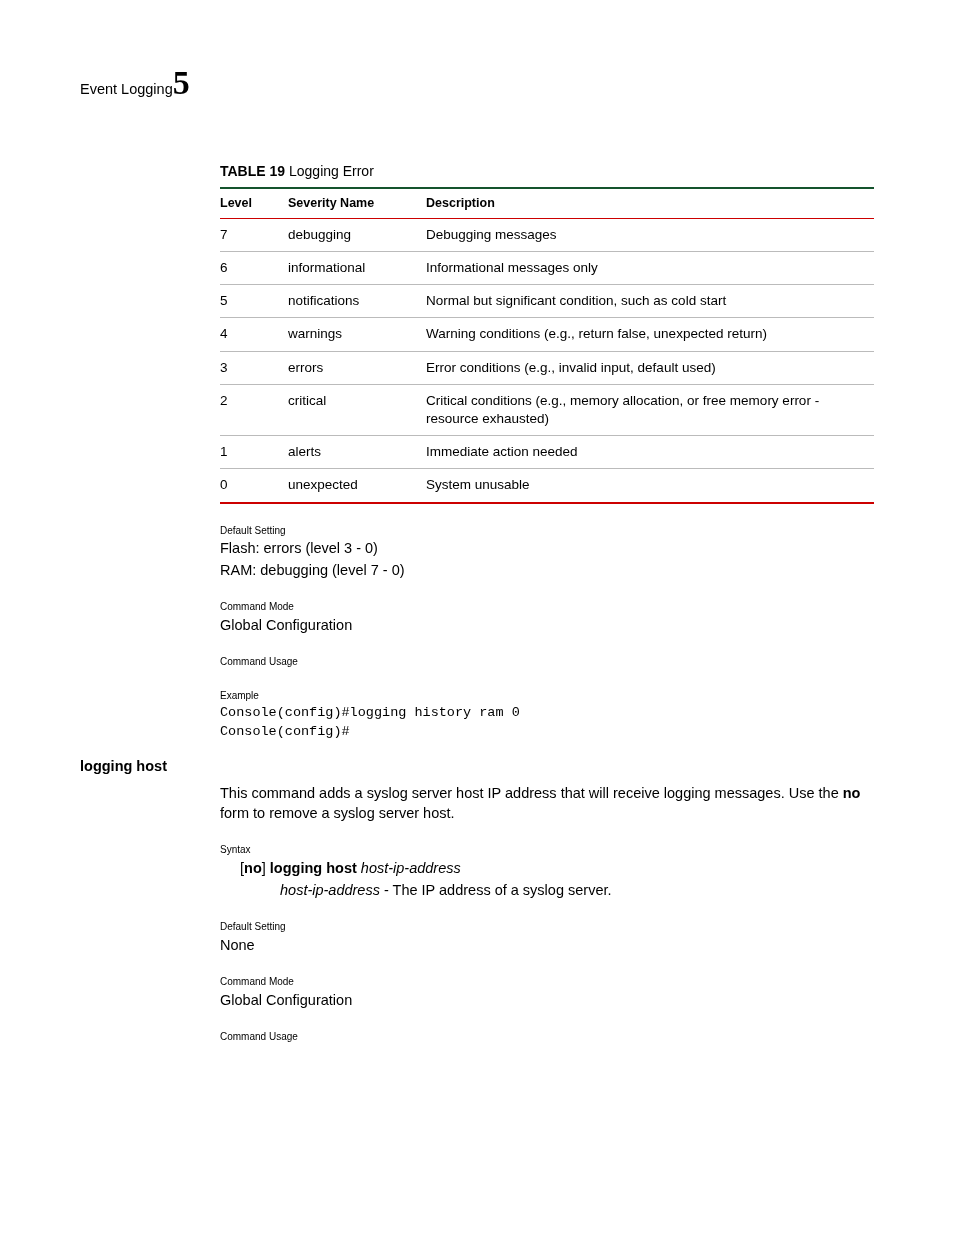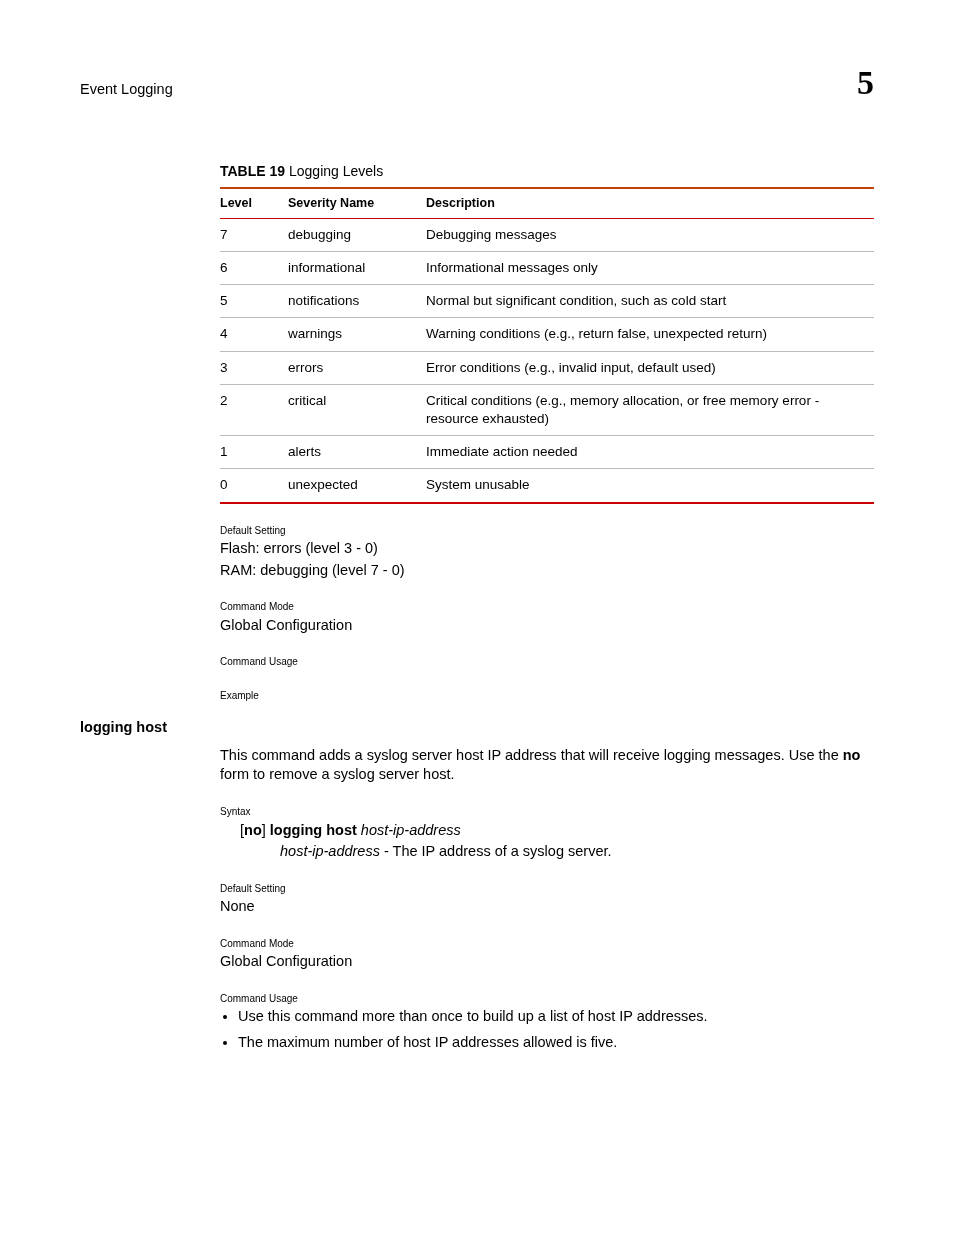--- a/index.html
+++ b/index.html
@@ -7,35 +7,34 @@
     font-size: 14.5px;
     color: #000;
     margin: 0;
     padding: 60px 80px 40px 80px;
     width: 954px;
     box-sizing: border-box;
     line-height: 1.35;
   }
   .header-row {
     display: flex;
-    justify-content: space-between;
     align-items: baseline;
     margin-bottom: 56px;
   }
   .header-title { font-size: 14.5px; }
   .chapter-number { font-size: 34px; font-weight: bold; font-family: Georgia, 'Times New Roman', serif; }
   .content-block { margin-left: 140px; }
   .table-caption { font-size: 14px; margin-bottom: 6px; }
   .table-caption b { font-weight: bold; }
   table {
     border-collapse: collapse;
     width: 100%;
     font-size: 13.5px;
   }
-  thead tr { border-top: 2px solid #c2410c; border-bottom: 1px solid #c00; }
+  thead tr { border-top: 2px solid #14532d; border-bottom: 1px solid #c00; }
   th { text-align: left; font-weight: bold; padding: 6px 8px 6px 0; vertical-align: top; font-size: 12.5px; }
   tbody tr { border-bottom: 1px solid #bbb; }
   tbody tr:last-child { border-bottom: 2px solid #c00; }
   td { padding: 7px 8px 7px 0; vertical-align: top; }
   .col-level { width: 60px; }
   .col-name { width: 130px; }
   .subhead { font-weight: normal; margin-top: 20px; margin-bottom: 2px; font-size: 10px; }
   .para { margin: 0 0 2px 0; }
   .code-block {
     font-family: "Courier New", Courier, monospace;
@@ -58,21 +57,21 @@
 <body>
 
 <div class="header-row">
   <div class="header-title">Event Logging</div>
   <div class="chapter-number">5</div>
 </div>
 
 <div class="content-block">
   <div class="table-caption">
     <b>TABLE 19</b>
-    <span>Logging Levels</span>
+    <span>Logging Error</span>
   </div>
   <table>
     <thead>
       <tr>
         <th class="col-level">Level</th>
         <th class="col-name">Severity Name</th>
         <th>Description</th>
       </tr>
     </thead>
     <tbody id="table-body">
@@ -122,20 +121,22 @@
   <div class="subhead">Default Setting</div>
   <div class="para">Flash: errors (level 3 - 0)</div>
   <div class="para">RAM: debugging (level 7 - 0)</div>
 
   <div class="subhead">Command Mode</div>
   <div class="para">Global Configuration</div>
 
   <div class="subhead">Command Usage</div>
 
   <div class="subhead">Example</div>
+  <div class="code-block">Console(config)#logging history ram 0
+Console(config)#</div>
 </div>
 
 <div class="sidebar-heading">logging host</div>
 
 <div class="content-block">
   <div class="para">
     <span>This command adds a syslog server host IP address that will receive logging messages. Use the </span><b>no</b><span> form to remove a syslog server host.</span>
   </div>
 
   <div class="subhead">Syntax</div>
@@ -146,17 +147,13 @@
     <span class="italic">host-ip-address</span><span> - The IP address of a syslog server.</span>
   </div>
 
   <div class="subhead">Default Setting</div>
   <div class="para">None</div>
 
   <div class="subhead">Command Mode</div>
   <div class="para">Global Configuration</div>
 
   <div class="subhead">Command Usage</div>
-  <ul class="usage-list" id="usage-list">
-      <li>Use this command more than once to build up a list of host IP addresses.</li>
-      <li>The maximum number of host IP addresses allowed is five.</li>
-    </ul>
 </div>
 
 </body></html>

